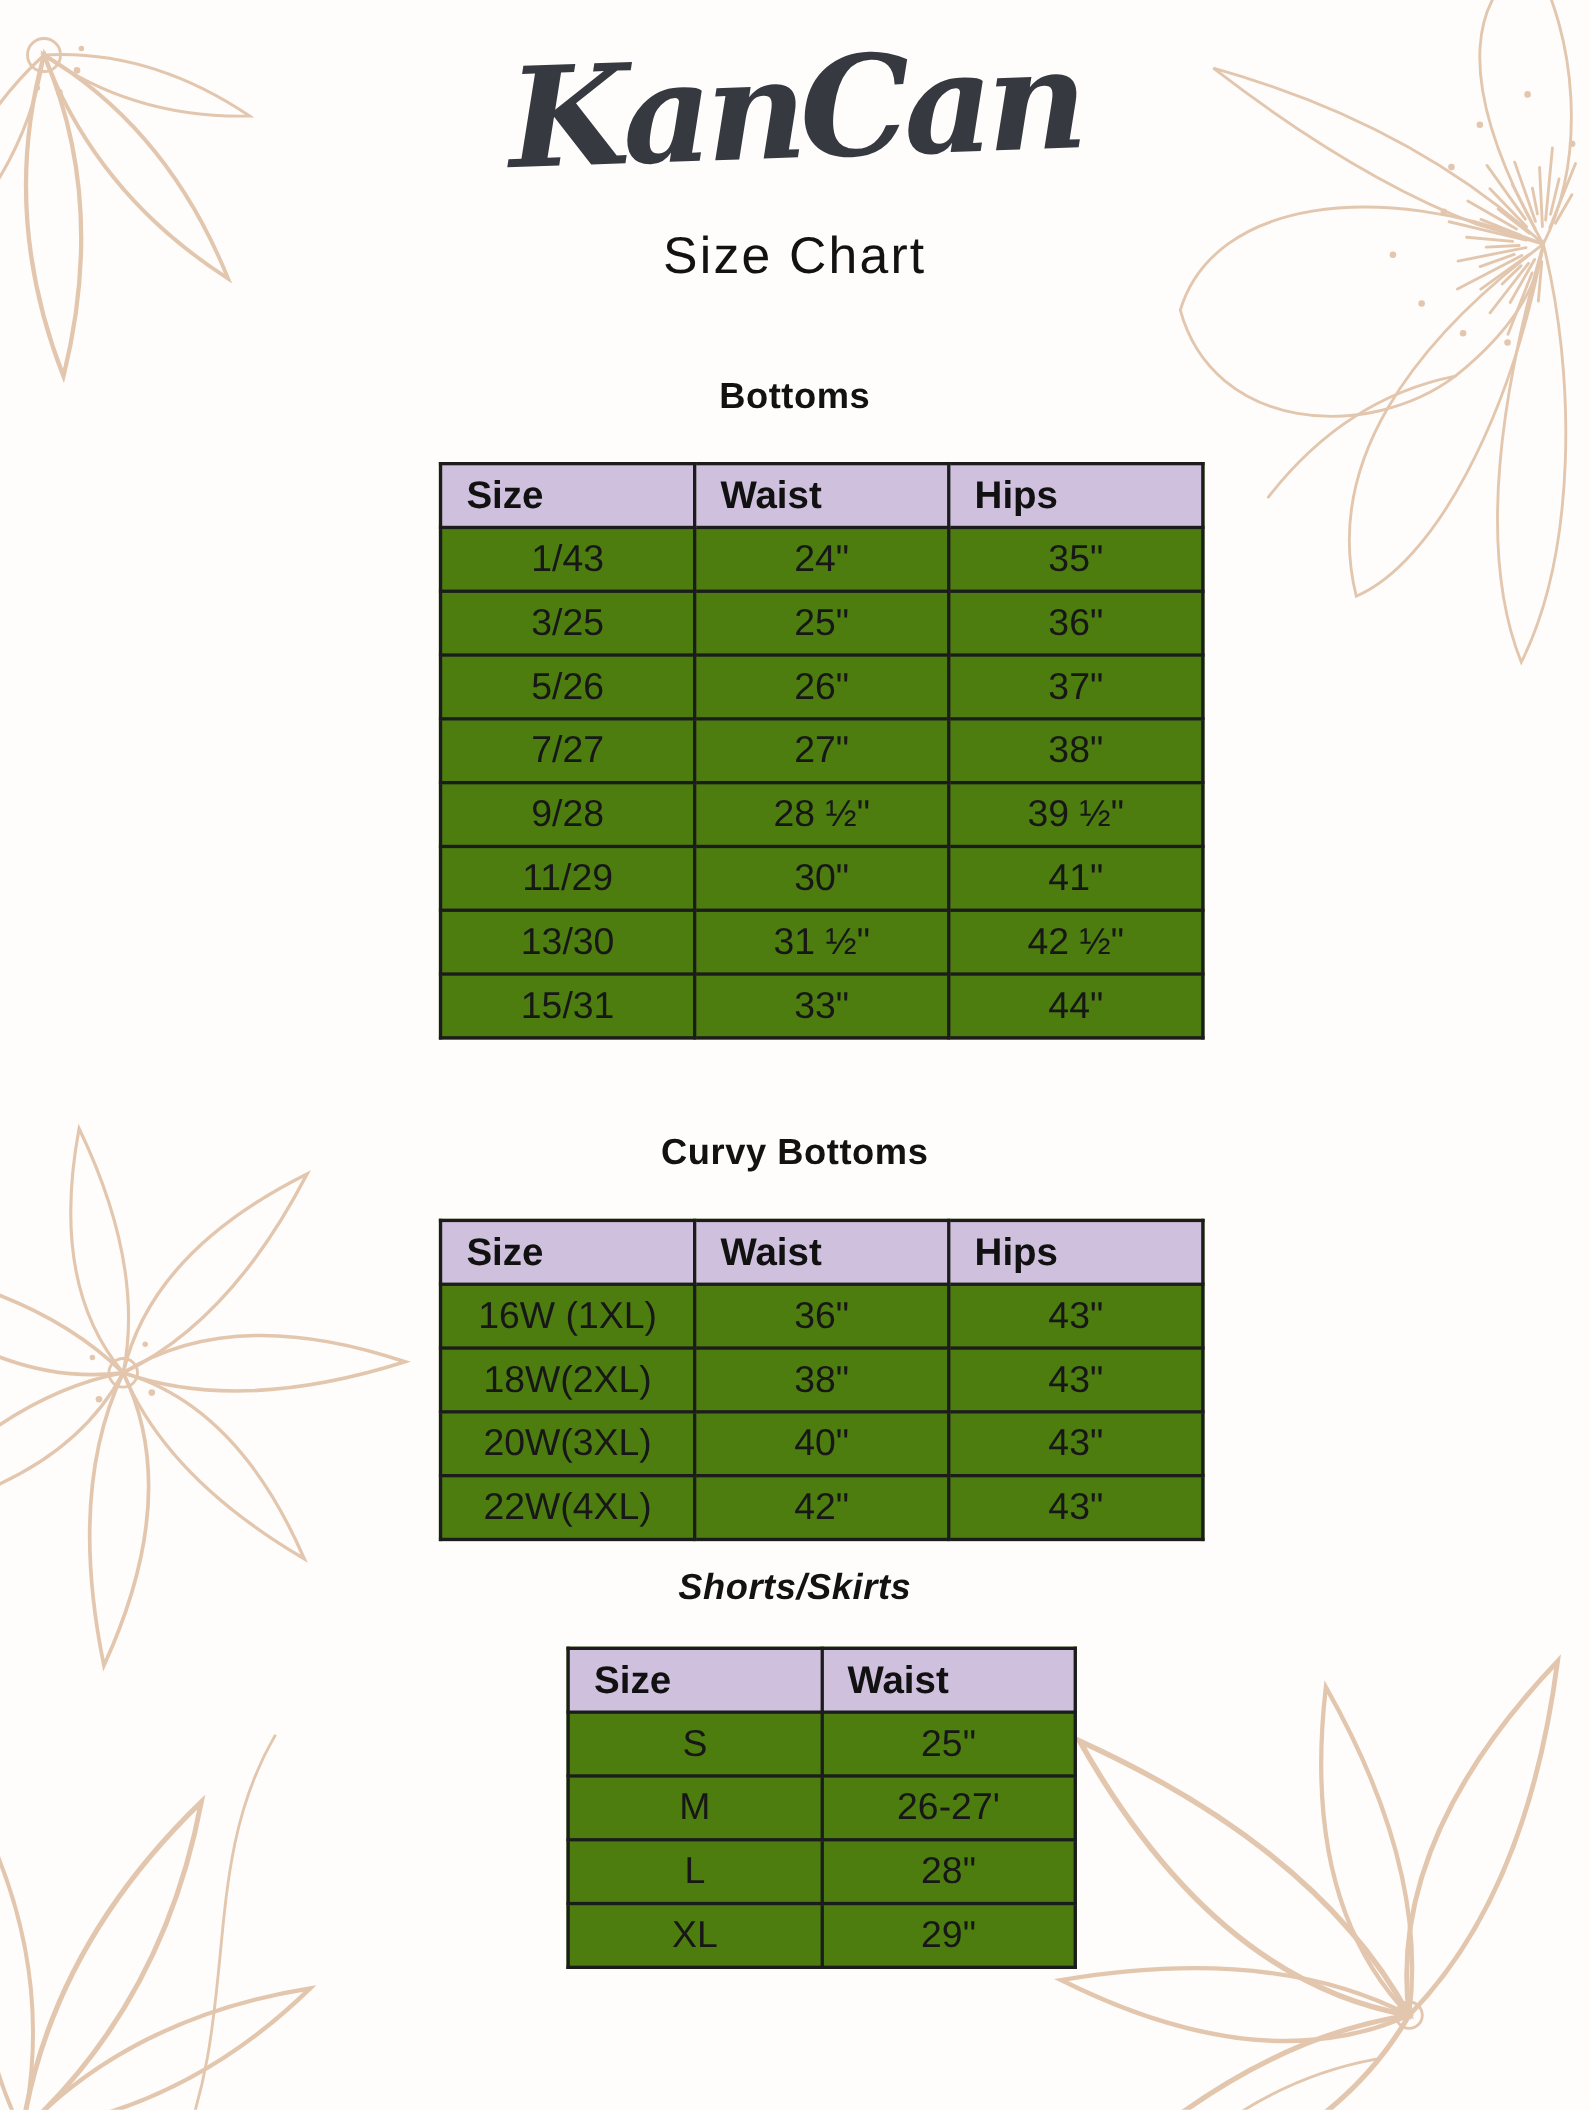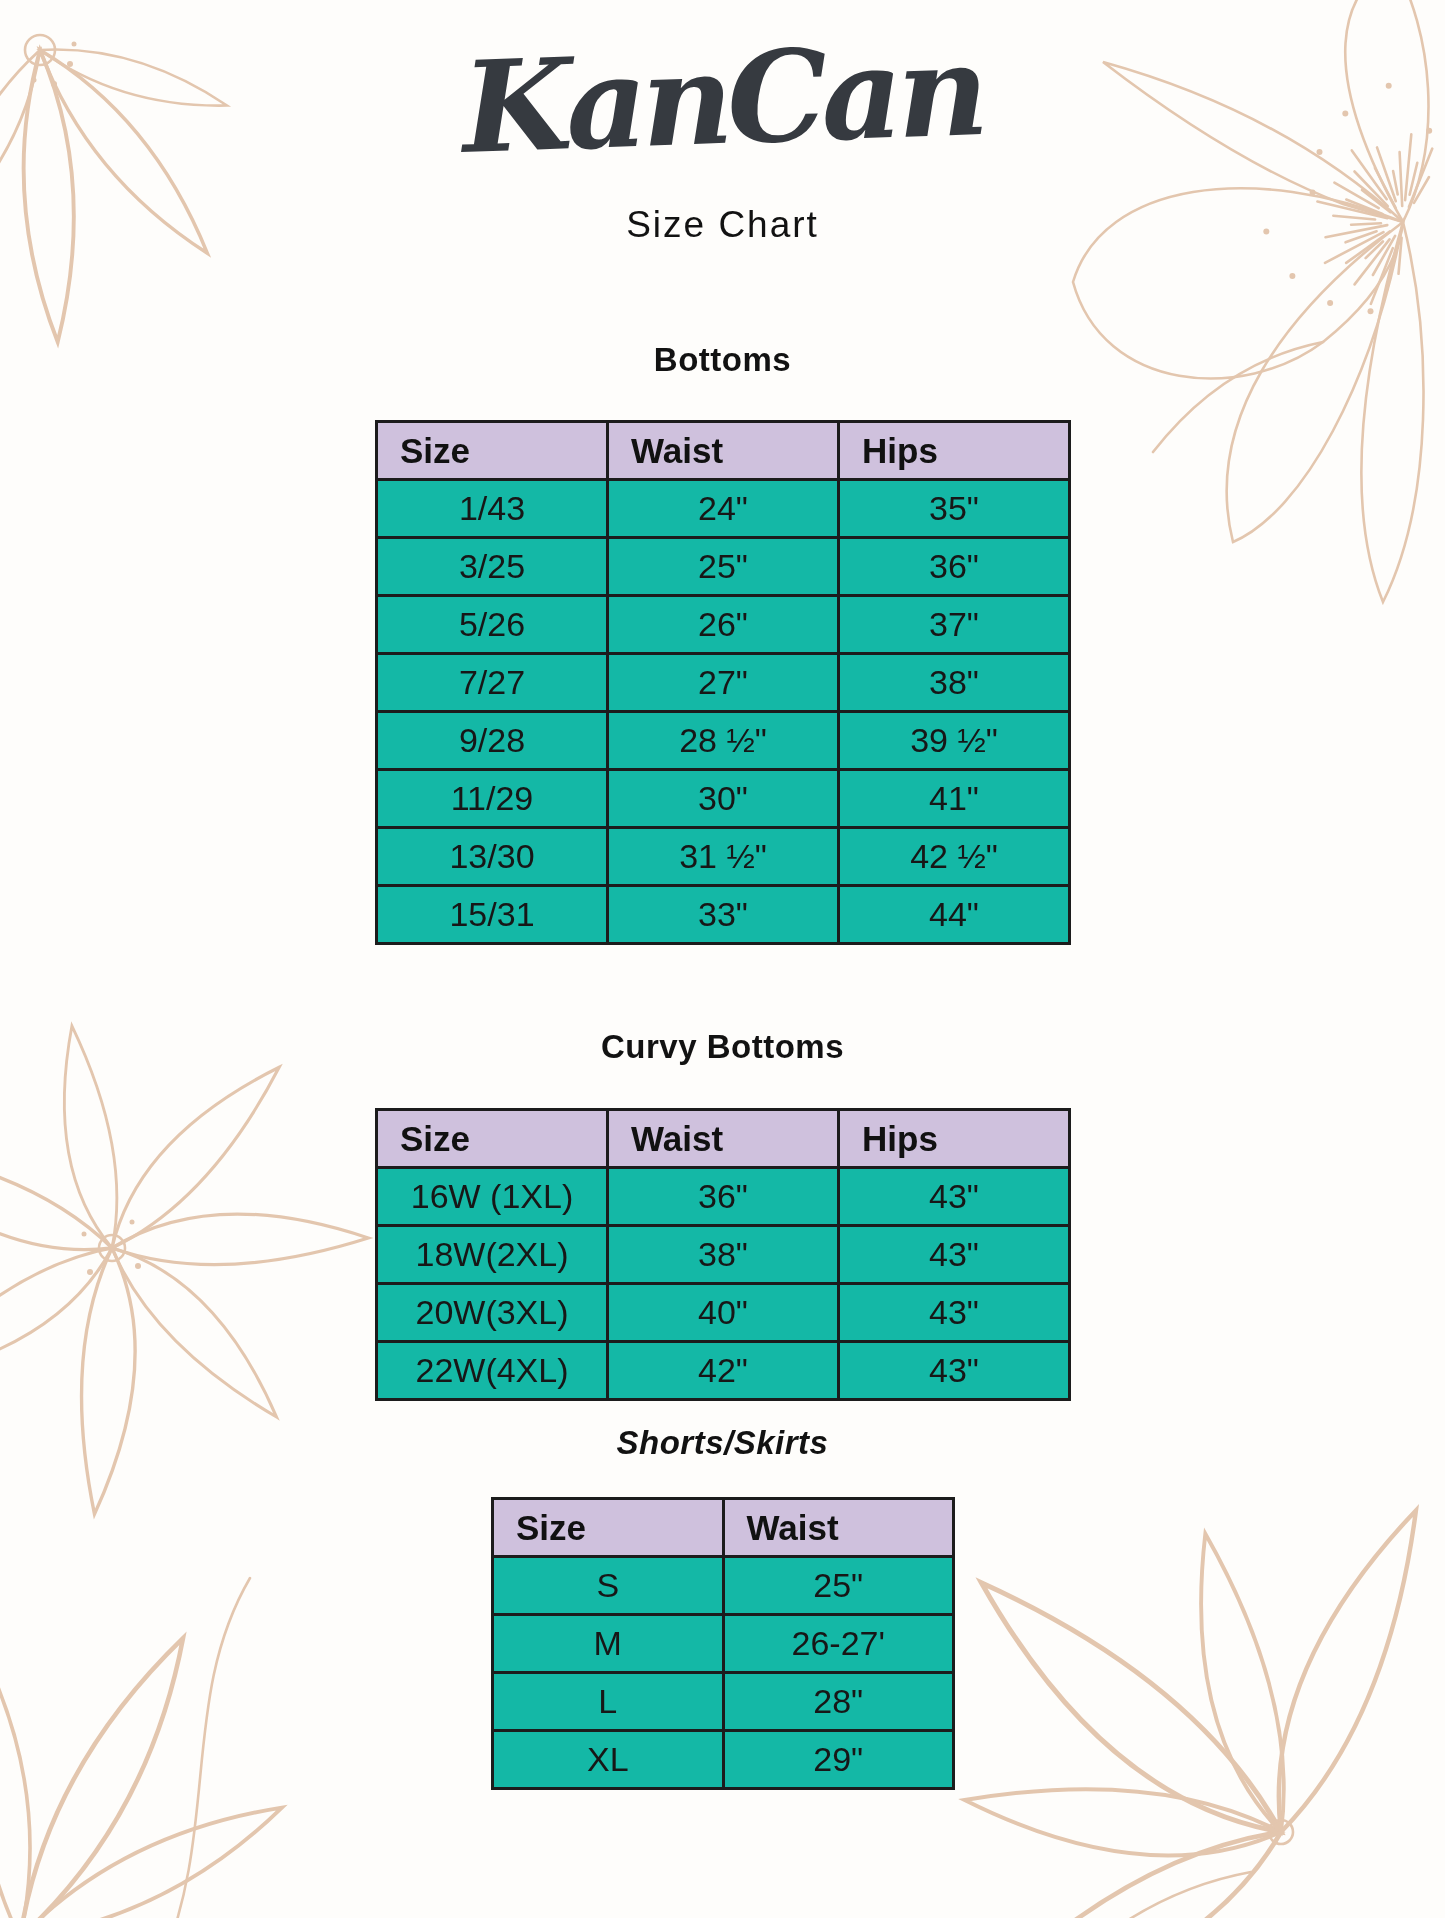--- a/index.html
+++ b/index.html
@@ -23,30 +23,30 @@
   }
   .floral .dot{fill:var(--floral);stroke:none;}
   .logo{
     position:absolute;top:30px;left:0;width:100%;text-align:center;
     font-family:"DejaVu Serif",serif;font-style:italic;font-weight:700;
     font-size:126px;line-height:1.1;letter-spacing:-6px;color:var(--logo-ink);
     transform:rotate(-2deg);
   }
   .subtitle{
     position:absolute;top:204px;left:0;width:100%;text-align:center;
-    font-size:37px;font-weight:400;letter-spacing:2px;color:#121212;
+    font-size:47px;font-weight:400;letter-spacing:2px;color:#121212;
   }
   .section-title{
     position:absolute;left:0;width:100%;text-align:center;
     font-size:33px;font-weight:700;letter-spacing:.5px;color:#121212;
   }
   #title-bottoms{top:341px;}
   #title-curvy{top:1028px;}
   #title-shorts{top:1424px;font-style:italic;}
-  table{border-collapse:collapse;table-layout:fixed;position:absolute;background:#14b8a6;}
+  table{border-collapse:collapse;table-layout:fixed;position:absolute;background:#4d7c0f;margin-left:24px;}
   #table-bottoms{left:375px;top:420px;width:696px;}
   #table-curvy{left:375px;top:1108px;width:696px;}
   #table-shorts{left:491px;top:1497px;width:464px;}
   th,td{border:3px solid var(--border);height:58px;vertical-align:middle;}
   th{
     background:var(--lavender);text-align:left;padding-left:22px;
     font-size:35px;font-weight:700;color:#111;
   }
   td{text-align:center;font-size:34px;font-weight:400;color:#171717;padding:0 6px;}
 </style>

